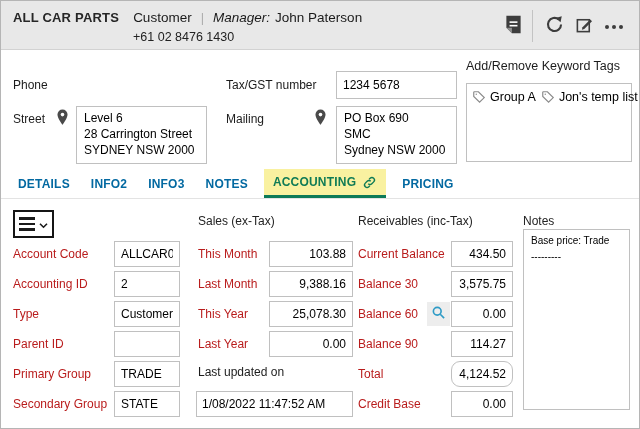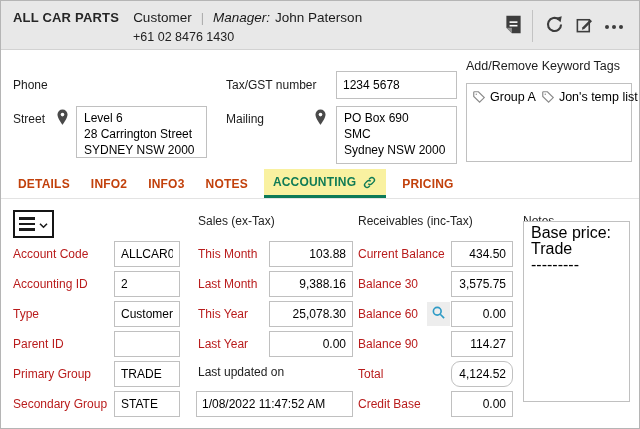--- a/index.html
+++ b/index.html
@@ -59,21 +59,21 @@
   .tag-item { display:flex; align-items:center; }
   .tag-item .tg { margin-right:4px; display:flex; }
 
   
   .tabbar {
     position:absolute; left:0; top:168px; width:100%; height:30px;
     border-bottom:1px solid #e3e3e3; display:flex; align-items:stretch;
     padding-left:12px;
   }
   .tab {
-    font-size:12px; font-weight:700; color:#c2410c; letter-spacing:.2px;
+    font-size:12px; font-weight:700; color:#0369a1; letter-spacing:.2px;
     display:flex; align-items:center; margin-right:11px; padding:0 5px; cursor:pointer;
     height:29px;
   }
   .tab.active {
     background:#f9f1a0; color:#0f7b55; border-bottom:3px solid #0c7a57;
     padding:0 9px; height:29px;
   }
   .tab.active .link-ic { margin-left:6px; display:flex; }
 
   
@@ -89,21 +89,21 @@
 
   .row { position:absolute; height:26px; }
   .row .lbl2 { position:absolute; left:0; top:0; line-height:26px; font-size:12px; color:#b91c1c; white-space:nowrap; }
   .row input { position:absolute; top:0; height:26px; }
 
   .search-btn {
     position:absolute; left:426px; top:301px; width:23px; height:24px;
     background:#ededed; border:none; display:flex; align-items:center; justify-content:center; cursor:pointer;
   }
 
-  .notes-box { position:absolute; left:522px; top:220px; width:107px; height:181px; font-size:16px; }
+  .notes-box { position:absolute; left:522px; top:228px; width:107px; height:181px; font-size:10px; }
 </style>
 </head>
 <body>
 
 <div class="window">
 
   <div class="header">
     <div class="title-row">
       <span class="company">ALL CAR PARTS</span>
       <span class="rectype">Customer</span>
@@ -158,21 +158,21 @@
   <span class="lbl" style="left:225px; top:77px;">Tax/GST number</span>
   <input class="box" style="position: absolute; left: 335px; top: 70px; width: 121px; height: 28px;" value="1234 5678">
 
   <span class="lbl" style="left:12px; top:111px;">Street</span>
   <span style="position:absolute; left:55px; top:108px;">
     <svg width="13" height="17" viewBox="0 0 24 32">
       <path d="M12 1a9.5 9.5 0 0 0-9.5 9.5C2.5 17.5 12 30 12 30s9.5-12.5 9.5-19.5A9.5 9.5 0 0 0 12 1z" fill="#4a4a4a"></path>
       <circle cx="12" cy="10.5" r="3.4" fill="#fff"></circle>
     </svg>
   </span>
-  <div class="box ta" style="left:75px; top:105px; width:131px; height:52px;">Level 6
+  <div class="box ta" style="left:75px; top:105px; width:131px; height:58px;">Level 6
 28 Carrington Street
 SYDNEY NSW 2000</div>
 
   <span class="lbl" style="left:225px; top:111px;">Mailing</span>
   <span style="position:absolute; left:313px; top:108px;">
     <svg width="13" height="17" viewBox="0 0 24 32">
       <path d="M12 1a9.5 9.5 0 0 0-9.5 9.5C2.5 17.5 12 30 12 30s9.5-12.5 9.5-19.5A9.5 9.5 0 0 0 12 1z" fill="#4a4a4a"></path>
       <circle cx="12" cy="10.5" r="3.4" fill="#fff"></circle>
     </svg>
   </span>

